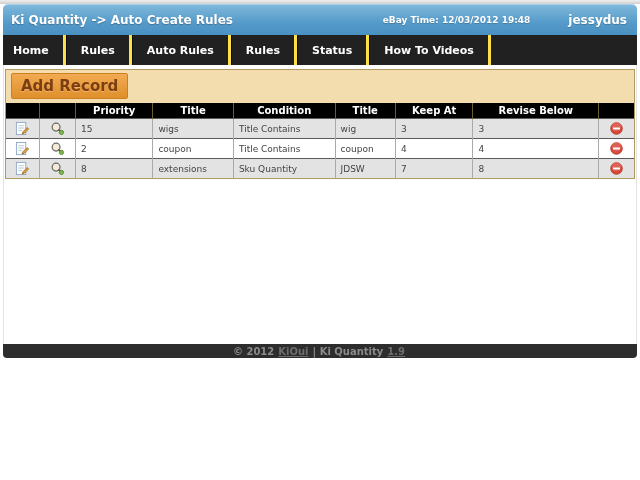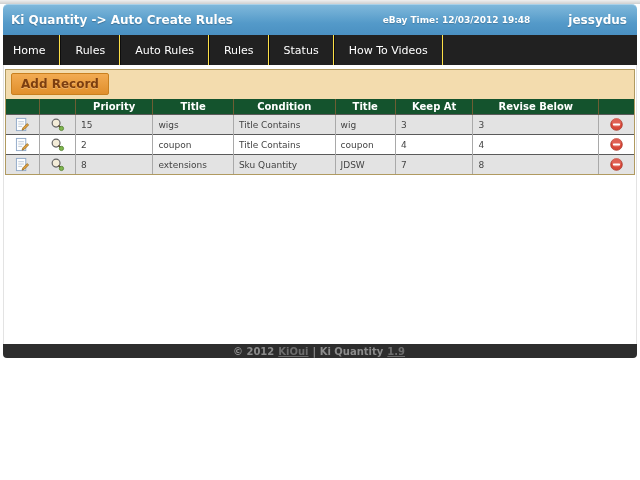--- a/index.html
+++ b/index.html
@@ -14,39 +14,39 @@
     display:flex; align-items:center; padding:0 8px;
     color:#fff;
   }
   .app-header .title { font-size:12px; font-weight:bold; text-shadow:0 1px 1px rgba(0,0,0,.25); flex:0 0 auto; }
   .app-header .spacer { flex:1; }
   .app-header .ebay-time { font-size:9px; font-weight:bold; margin-right:38px; text-shadow:0 1px 1px rgba(0,0,0,.2); }
   .app-header .user { font-size:12px; font-weight:bold; margin-right:2px; text-shadow:0 1px 1px rgba(0,0,0,.2); }
   
   .nav { height:30px; background:#212121; display:flex; align-items:stretch; }
   .nav-item {
-    color:#fff; font-size:11px; font-weight:normal;
+    color:#fff; font-size:11px; font-weight:bold;
     padding:0 14px; display:flex; align-items:center; cursor:pointer;
-    border-right:1px solid #fde047; border-left:1px solid #0d0d0d;
+    border-right:3px solid #fde047; border-left:1px solid #0d0d0d;
   }
   .nav-item:first-child { border-left:none; padding-left:10px; }
   
   .main { min-height:279px; background:#fff; border-left:1px solid #e3e3e3; border-right:1px solid #e3e3e3; padding-top:4px; }
   .panel { margin:0 1px; border:1px solid #b09a60; background:#f3dcae; padding-bottom:0; }
   .toolbar { padding:3px 5px 4px 5px; }
   .add-record-btn {
-    font-family:inherit; font-size:12px; font-weight:bold; color:#7c3e0f;
+    font-family:inherit; font-size:15px; font-weight:bold; color:#7c3e0f;
     background:linear-gradient(#f2ab52,#e08f2c);
     border:1px solid #c9801f; border-radius:2px;
     padding:3px 9px; cursor:pointer; text-shadow:0 1px 0 rgba(255,255,255,.25);
   }
   
   table.rules { width:100%; border-collapse:collapse; table-layout:fixed; background:#fff; }
   table.rules th {
-    background:#14532d; color:#fff; font-size:10px; font-weight:bold;
+    background:#000000; color:#fff; font-size:10px; font-weight:bold;
     padding:2px 4px; text-align:center; border-left:1px solid #6e5d33; height:14px;
   }
   table.rules th:first-child { border-left:none; }
   table.rules td {
     font-size:9px; color:#444; padding:2px 5px; height:17px;
     border-left:1px solid #a9a9a9; border-top:1px solid #5a5a5a;
     vertical-align:middle; overflow:hidden; white-space:nowrap;
   }
   table.rules td:first-child { border-left:none; }
   table.rules tr.odd td { background:#e3e3e3; }

